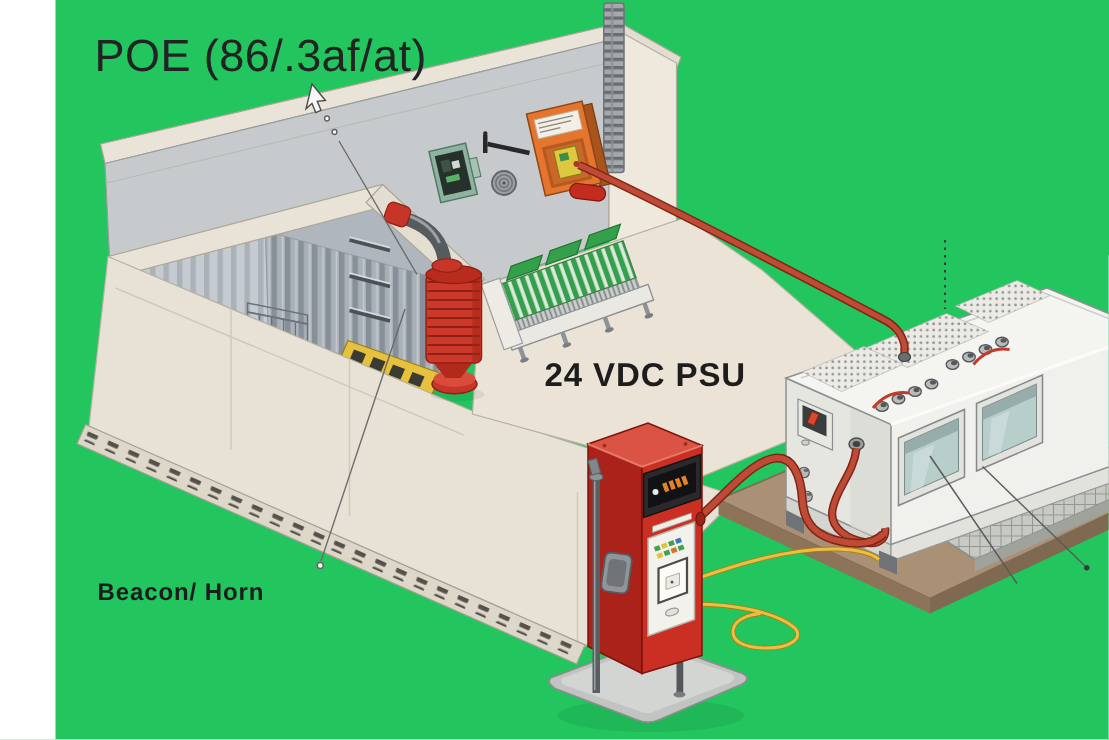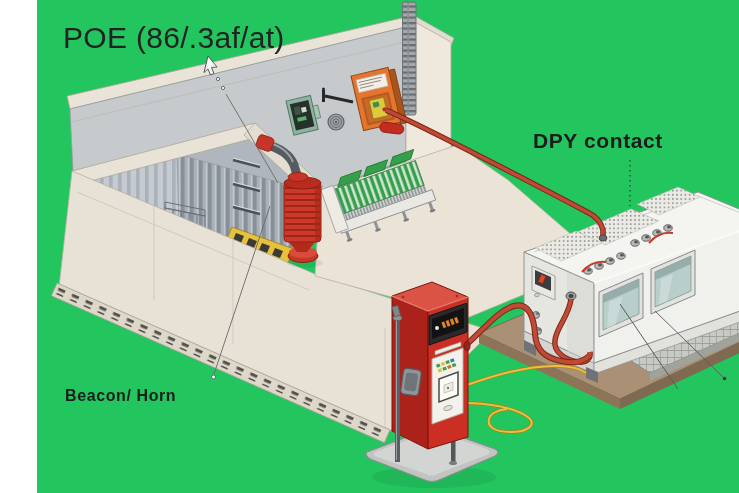--- a/index.html
+++ b/index.html
@@ -355,15 +355,15 @@
     <line x1="189" y1="94" x2="241" y2="183" stroke="#6a6a6a" stroke-width="0.9"></line>
     <line x1="233" y1="206" x2="177" y2="374" stroke="#6a6a6a" stroke-width="0.9"></line>
     <circle cx="176.5" cy="377" r="2" fill="#ffffff" stroke="#666666" stroke-width="1"></circle>
     <line x1="583" y1="304" x2="641" y2="389" stroke="#5a5a5a" stroke-width="1"></line>
     <line x1="618" y1="311" x2="686" y2="377" stroke="#5a5a5a" stroke-width="0.9"></line>
     <circle cx="687.5" cy="378.5" r="1.8" fill="#3a3a3a"></circle>
   </g>
 </svg>
 
 <div class="lbl" id="lbl-poe">POE (86/.3af/at)</div>
-<div class="lbl" id="lbl-dpy">DPY contact</div>
+<div class="lbl" id="lbl-psu">24 VDC PSU</div>
 <div class="lbl" id="lbl-beacon">Beacon/ Horn</div>
 </div>
 
 </body></html>

